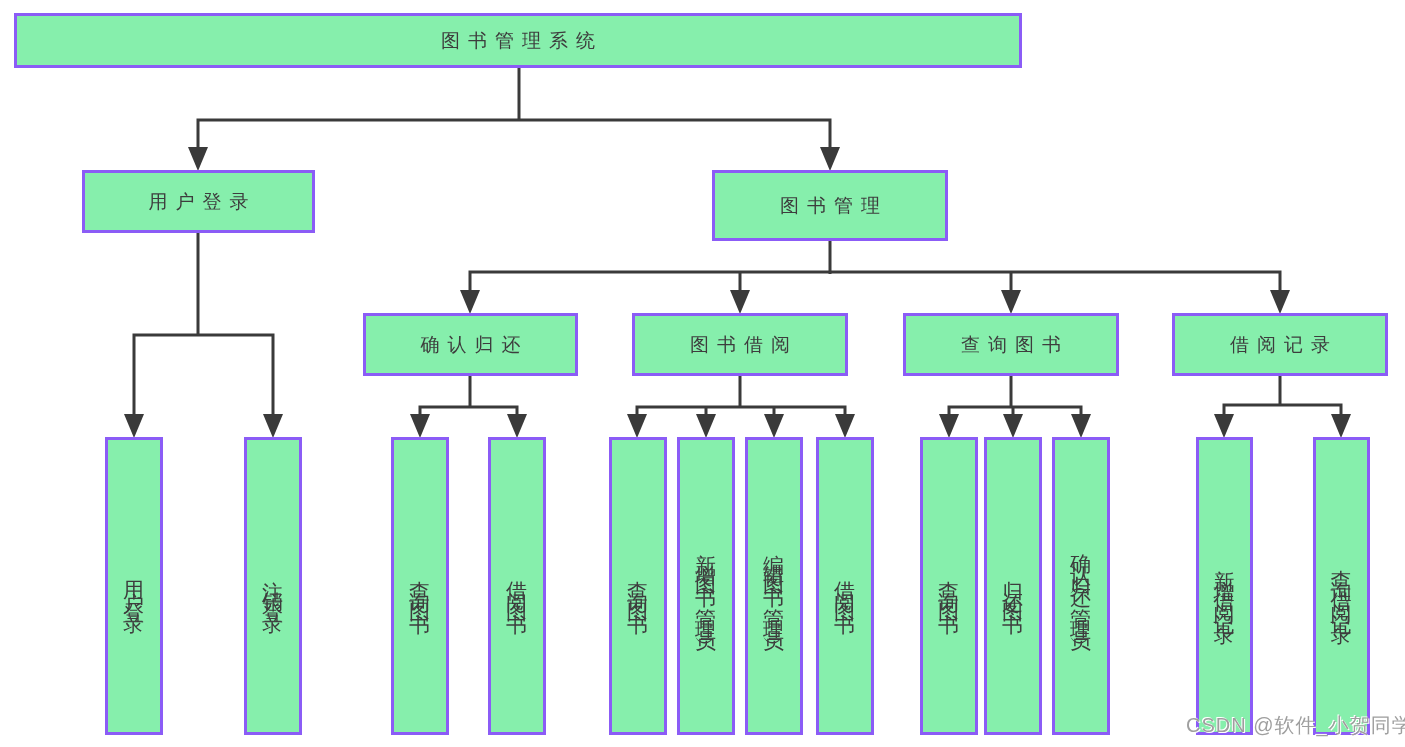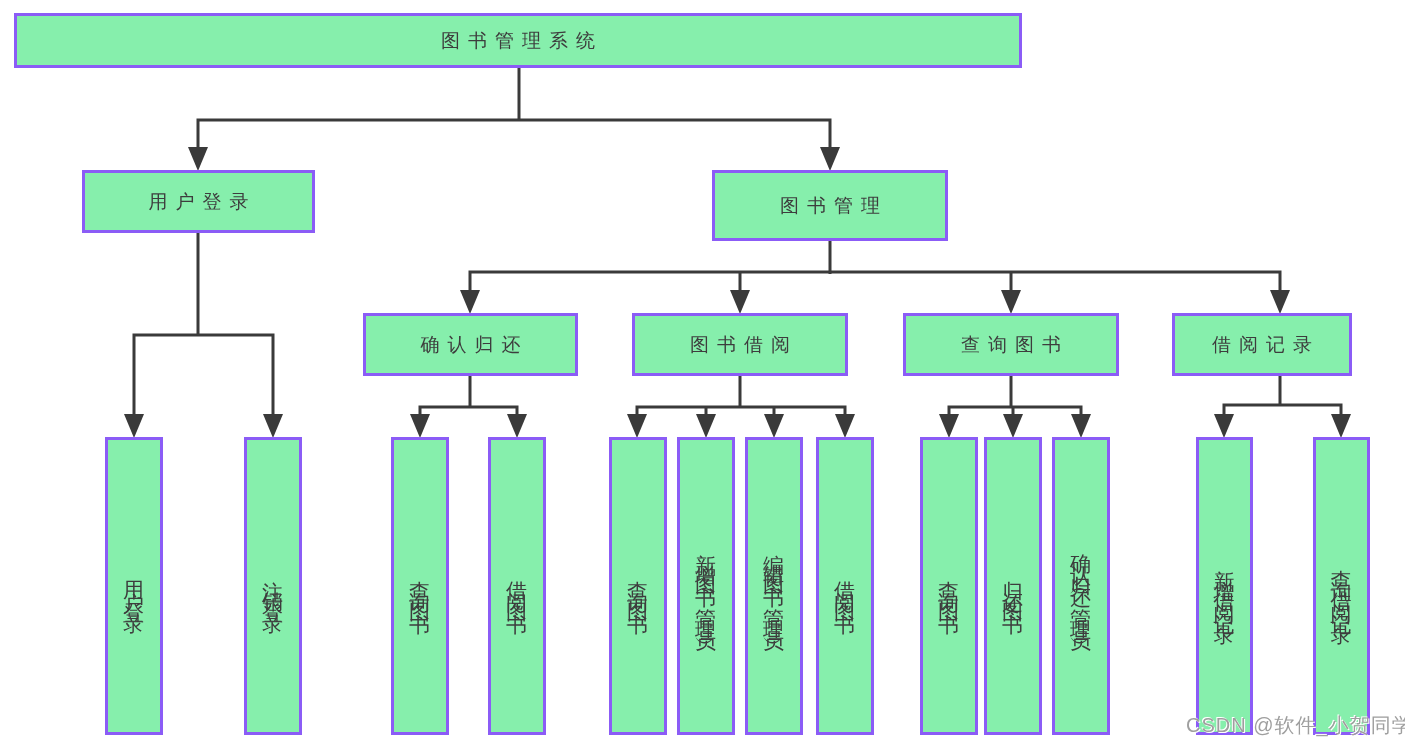--- a/index.html
+++ b/index.html
@@ -109,21 +109,21 @@
 
   <div class="node node-h" style="left:363px;top:313px;width:215px;height:63px">
     <span class="lbl">确认归还</span>
   </div>
   <div class="node node-h" style="left:632px;top:313px;width:216px;height:63px">
     <span class="lbl">图书借阅</span>
   </div>
   <div class="node node-h" style="left:903px;top:313px;width:216px;height:63px">
     <span class="lbl">查询图书</span>
   </div>
-  <div class="node node-h" style="left:1172px;top:313px;width:180px;height:63px">
+  <div class="node node-h" style="left:1172px;top:313px;width:216px;height:63px">
     <span class="lbl">借阅记录</span>
   </div>
 
   <div class="node node-v" style="left:105px;top:437px;width:58px;height:298px">
     <span class="lbl">用户登录</span>
   </div>
   <div class="node node-v" style="left:244px;top:437px;width:58px;height:298px">
     <span class="lbl">注销登录</span>
   </div>
 

